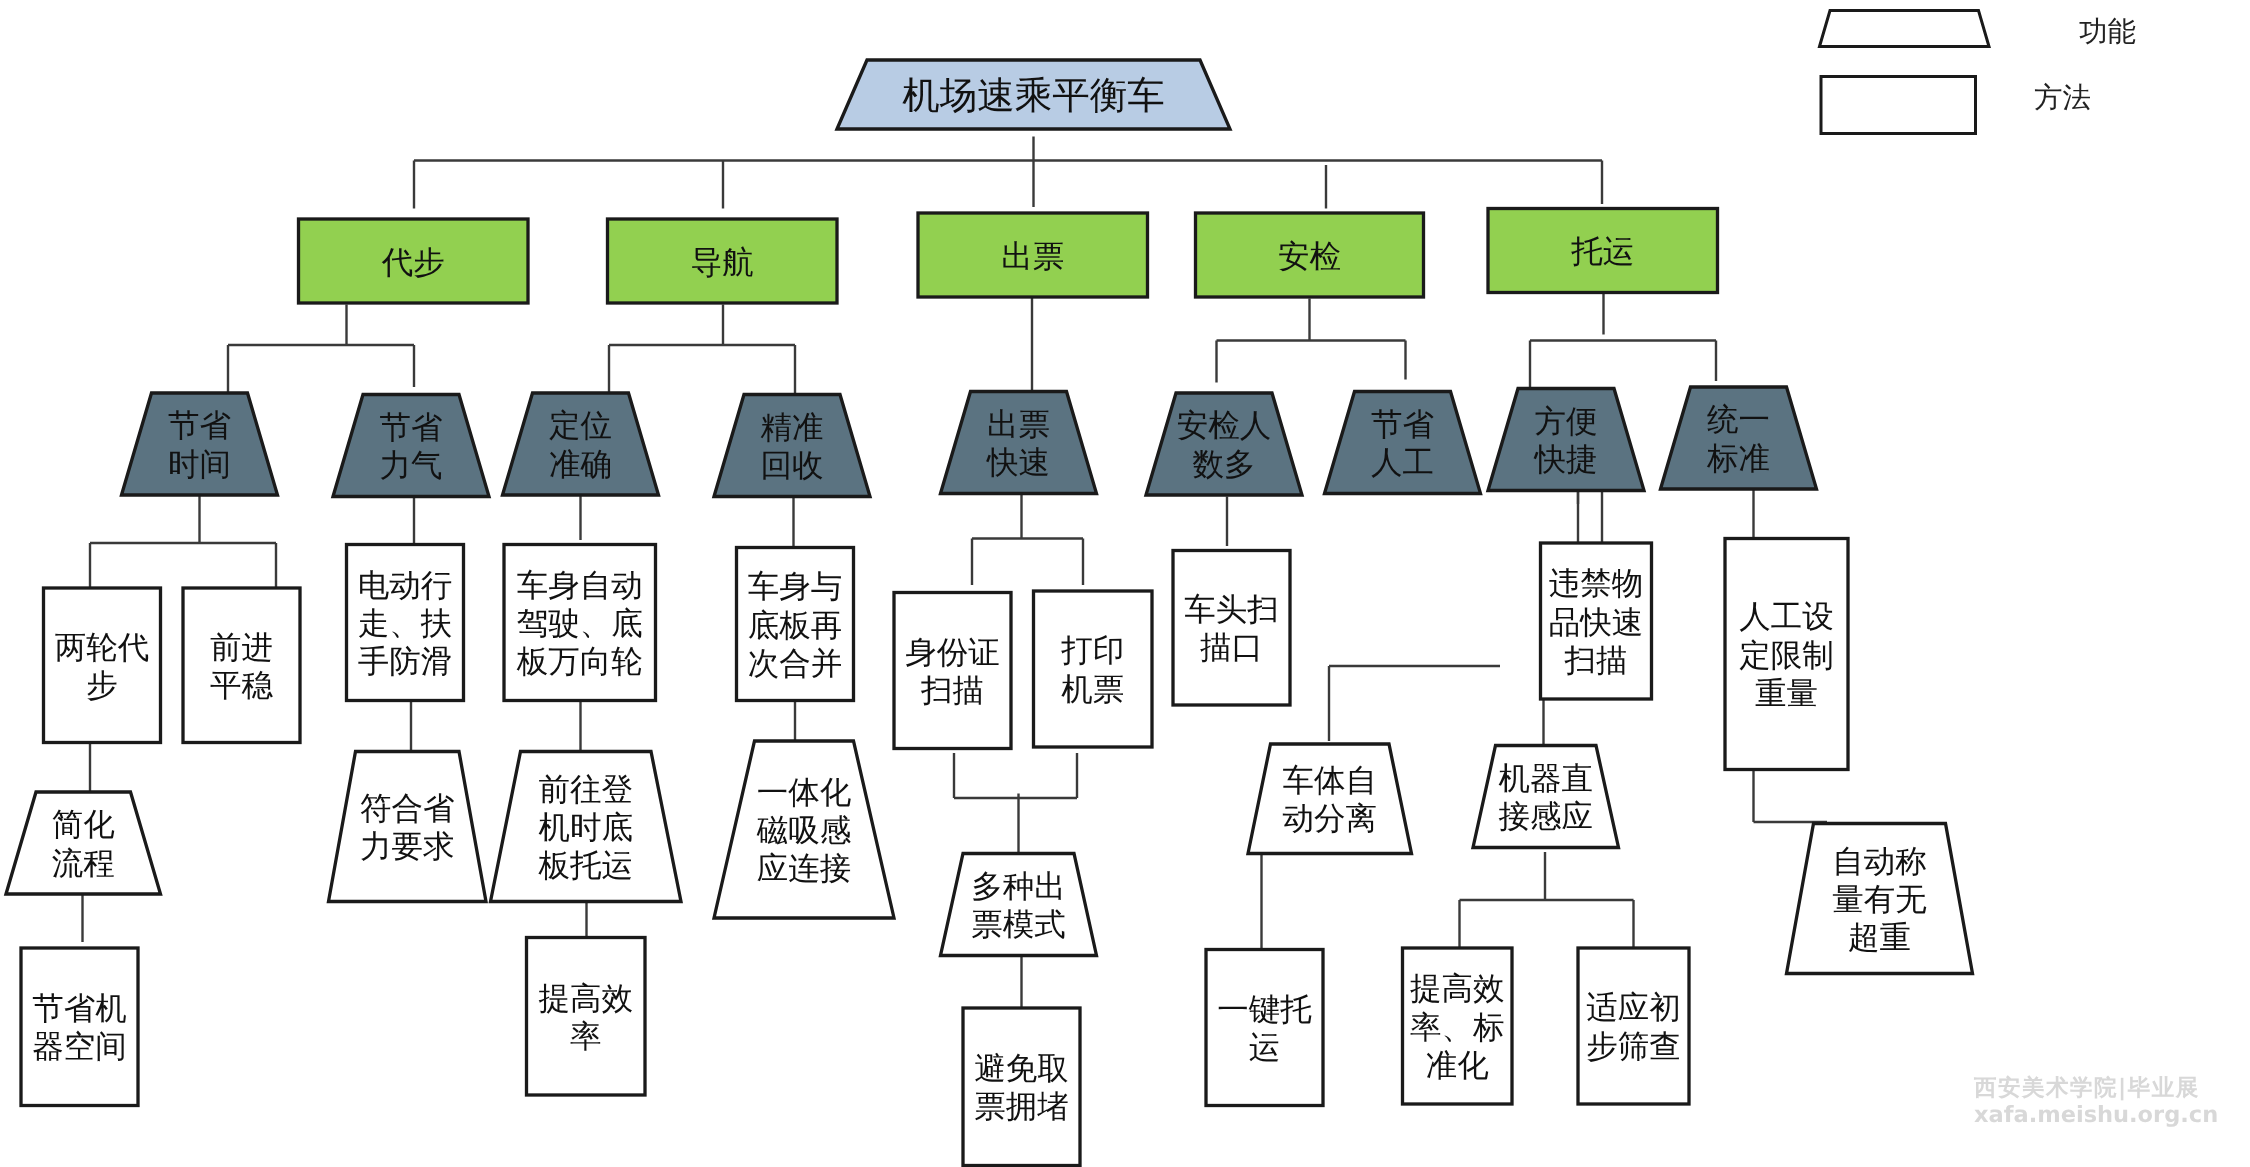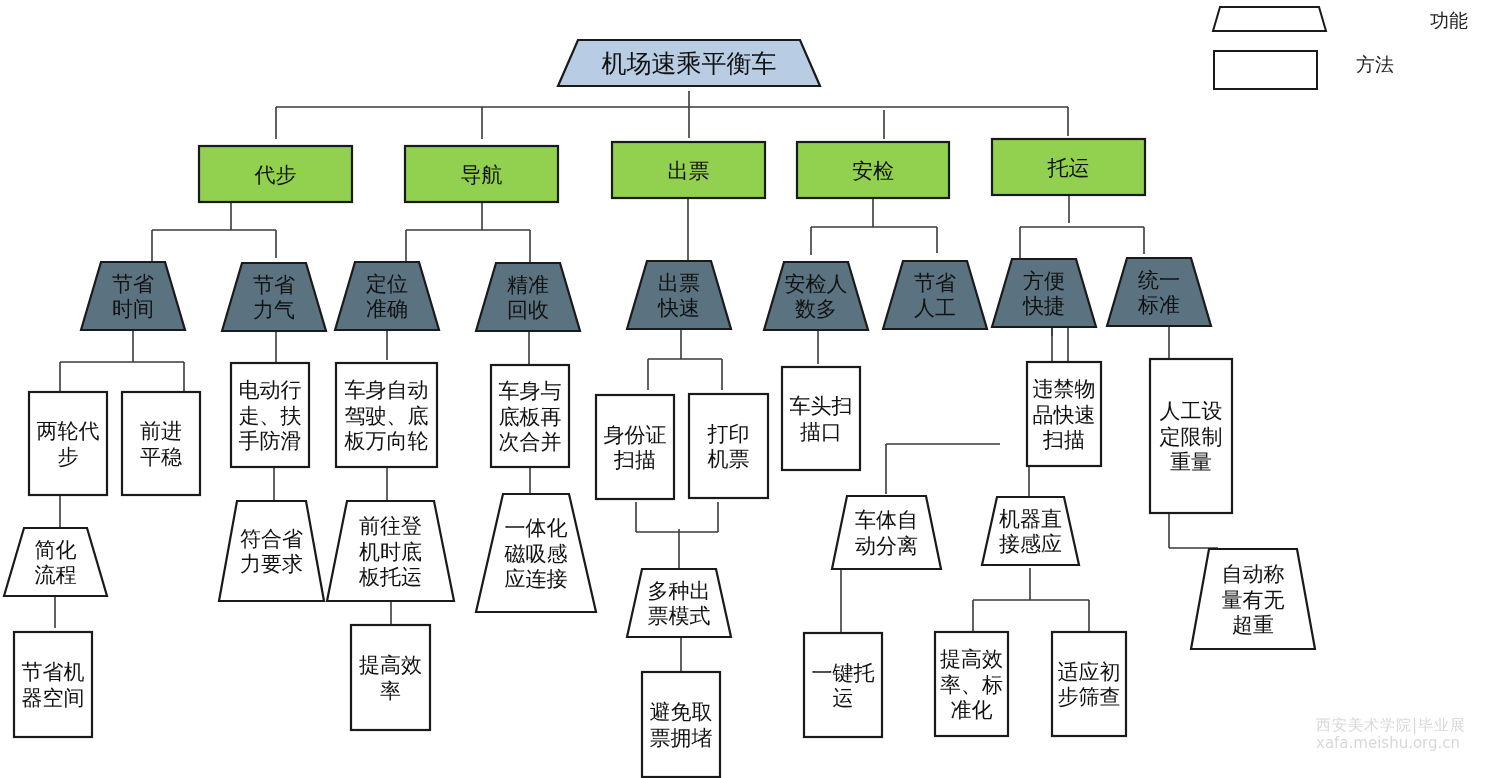--- a/index.html
+++ b/index.html
@@ -5,21 +5,21 @@
   html, body { margin: 0; padding: 0; background: #ffffff; }
   body { width: 1500px; height: 778px; overflow: hidden; position: relative;
          font-family: "DejaVu Sans", "Liberation Sans", sans-serif; }
   #diagram { position: absolute; left: 0; top: 0; }
   .conn { stroke: #3a3a3a; stroke-width: 1.6; fill: none; }
   .shape { stroke: #1a1a1a; stroke-width: 2.2; }
   .node-text { font-family: "DejaVu Sans", "Liberation Sans", sans-serif; fill: #111; }
   .legend-label { position: absolute; font-size: 19px; color: #222;
                   font-family: "DejaVu Sans", "Liberation Sans", sans-serif; }
   .watermark { position: absolute; left: 1316px; top: 716px; color: #d8d8d8;
-               font-family: "DejaVu Sans", "Liberation Sans", sans-serif; line-height: 18px; }
+               font-family: "DejaVu Sans", "Liberation Sans", sans-serif; line-height: 18px; font-weight: bold; }
   .watermark .wm1 { font-size: 15px; letter-spacing: 1px; }
   .watermark .wm2 { font-size: 15px; }
 </style>
 </head>
 <body>
 
 <svg id="diagram" width="1500" height="778" viewBox="0 0 1500 778">
   <g id="connectors">
       <polyline points="689,91 689,138" class="conn"></polyline>
       <polyline points="276,107 1068,107" class="conn"></polyline>
@@ -282,20 +282,20 @@
         <text x="1089" y="704.496" text-anchor="middle" font-size="21" class="node-text">步筛查</text>
       </g>
     </g>
 </svg>
 
 <div>
   <svg style="position:absolute;left:1205px;top:4px" width="125" height="90">
     <polygon points="8,27 15,3 114,3 121,27" fill="#fff" stroke="#1a1a1a" stroke-width="2"></polygon>
     <rect x="9" y="47" width="103" height="38" fill="#fff" stroke="#1a1a1a" stroke-width="2"></rect>
   </svg>
-  <span class="legend-label" style="left:1430px;top:8px">功能</span>
+  <span class="legend-label" style="left:1386px;top:8px">功能</span>
   <span class="legend-label" style="left:1356px;top:52px">方法</span>
 </div>
 
 <div class="watermark">
   <div class="wm1">西安美术学院|毕业展</div>
   <div class="wm2">xafa.meishu.org.cn</div>
 </div>
 
 </body></html>

